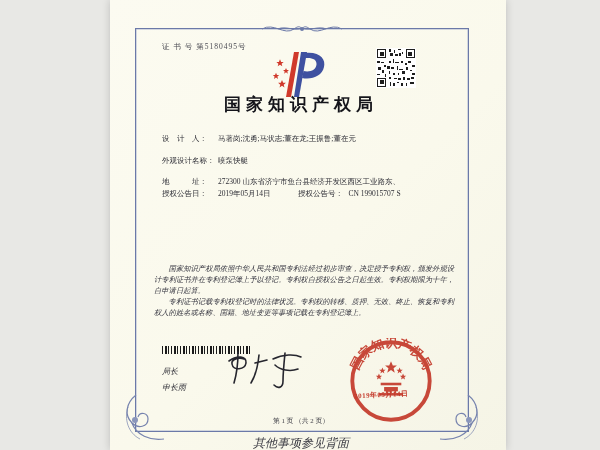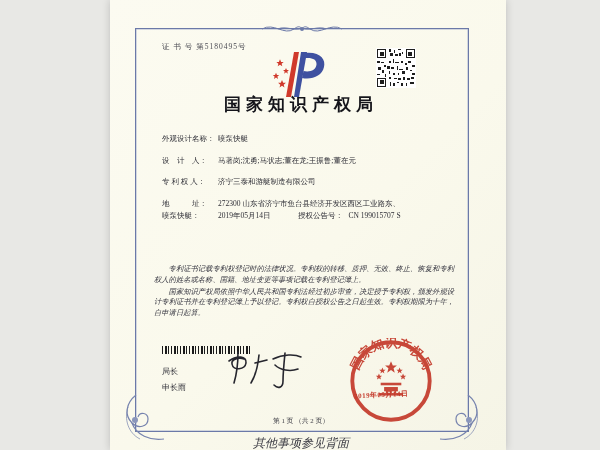--- a/index.html
+++ b/index.html
@@ -22,21 +22,21 @@
   .fields .row{display:flex;margin-bottom:11.5px;white-space:nowrap;}
   .fields .lab{display:inline-block;min-width:56px;}
   .fields .cont{padding-left:56px;margin-top:-9px;margin-bottom:11.5px;}
   .fields .pair2{margin-left:22px;text-align:center;}
   .legal{position:absolute;left:44px;top:264px;width:300px;font-size:7.3px;line-height:10.8px;
          color:#34343f;font-style:italic;text-align:justify;}
   .legal p{margin:0 0 1px 0;text-indent:2em;}
   .barcode{position:absolute;left:52px;top:346px;width:90px;height:8px;
            background:repeating-linear-gradient(90deg,#1b1b1b 0 1.5px,transparent 1.5px 3px,
            #1b1b1b 3px 5px,transparent 5px 6px,#1b1b1b 6px 6.8px,transparent 6.8px 9px);}
-  .director{position:absolute;left:52px;top:364px;font-size:8px;color:#2e2e36;line-height:16px;}
+  .director{position:absolute;left:52px;top:364px;font-size:8px;color:#2e2e36;line-height:16px;font-style:italic;}
   .sig{position:absolute;left:105px;top:347px;}
   .sealwrap{position:absolute;left:238px;top:338px;width:86px;height:86px;}
   .sealwrap svg{opacity:.92;}
   .sealdate{position:absolute;left:6px;top:52px;font-size:7px;color:#c43a2b;white-space:nowrap;
             transform:rotate(-3deg);font-weight:bold;letter-spacing:.5px;}
   .pageno{position:absolute;left:25px;top:416px;width:332px;text-align:center;
           font-size:6.8px;color:#3c3c44;}
   .backnote{position:absolute;left:25px;top:435px;width:332px;text-align:center;
             font-size:12px;color:#3c3c44;font-style:italic;}
   svg{display:block;}
@@ -102,46 +102,42 @@
                  M9,17h1v2h-1z M12,18h2v2h-2z M16,18h1v2h-1z M19,17h2v2h-2z M27,18h2v2h-2z
                  M9,21h2v2h-2z M13,22h2v1h-2z M16,22h2v2h-2z M20,21h1v3h-1z M23,22h2v2h-2z M26,21h2v2h-2z
                  M10,25h1v3h-1z M12,26h2v2h-2z M15,25h2v1h-2z M18,26h2v2h-2z M22,26h1v2h-1z M25,25h3v2h-3z"></path>
       </g>
     </svg>
 
     <div class="title">国家知识产权局</div>
 
     <div class="fields">
       <div class="row">
-        <span class="lab">外观设计名称：</span>
-        <span class="val">喷泵快艇</span>
-      </div>
-      <div class="row">
         <span class="lab">设　计　人：</span>
         <span class="val">马著岗;沈勇;马状志;董在龙;王振鲁;董在元</span>
       </div>
       <div class="row">
-        <span class="lab">专 利 权 人：</span>
-        <span class="val">济宁三泰和游艇制造有限公司</span>
+        <span class="lab">外观设计名称：</span>
+        <span class="val">喷泵快艇</span>
       </div>
       <div class="row" style="margin-bottom:2px;">
         <span class="lab">地　　　址：</span>
         <span class="val">272300 山东省济宁市鱼台县经济开发区西区工业路东、</span>
       </div>
       <div class="row">
-        <span class="lab">喷泵快艇：</span>
+        <span class="lab">授权公告日：</span>
         <span class="val">2019年05月14日</span>
         <span class="lab pair2">授权公告号：</span>
         <span class="val">CN 199015707 S</span>
       </div>
     </div>
 
     <div class="legal">
+      <p>国家知识产权局依照中华人民共和国专利法经过初步审查，决定授予专利权，颁发外观设计专利证书并在专利登记簿上予以登记。专利权自授权公告之日起生效。专利权期限为十年，自申请日起算。</p>
       <p>专利证书记载专利权登记时的法律状况。专利权的转移、质押、无效、终止、恢复和专利权人的姓名或名称、国籍、地址变更等事项记载在专利登记簿上。</p>
-      <p>国家知识产权局依照中华人民共和国专利法经过初步审查，决定授予专利权，颁发外观设计专利证书并在专利登记簿上予以登记。专利权自授权公告之日起生效。专利权期限为十年，自申请日起算。</p>
     </div>
 
     <div class="barcode"></div>
 
     <div class="director">
       <div>局长</div>
       <div>申长雨</div>
     </div>
 
     <svg class="sig" width="92" height="48" viewBox="0 0 92 48">

